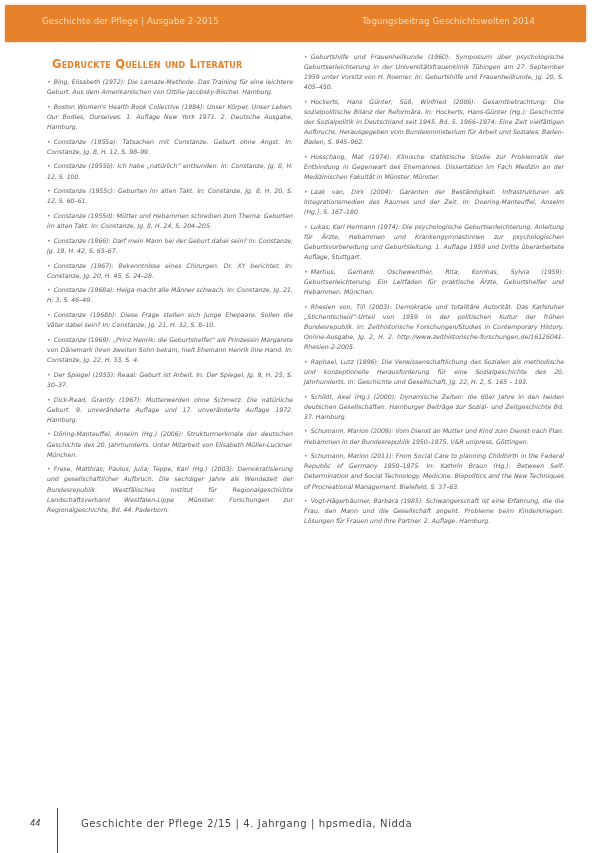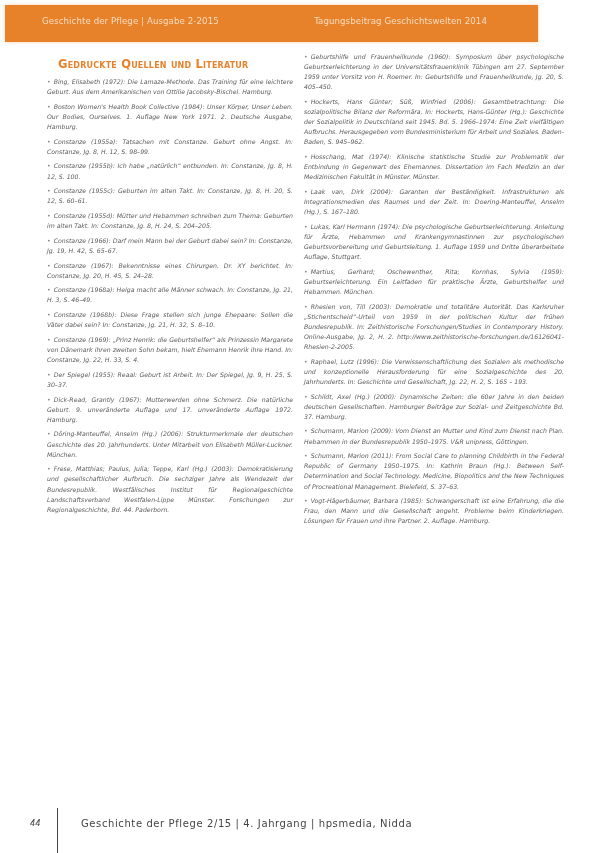--- a/index.html
+++ b/index.html
@@ -1,33 +1,33 @@
 <!DOCTYPE html>
 <html><head>
 <meta charset="utf-8">
 <style>
   html, body { margin: 0; padding: 0; background: #ffffff; }
   body { width: 607px; height: 853px; position: relative; overflow: hidden; font-family: "DejaVu Sans", sans-serif; color: #555555; }
   .header-band {
     position: absolute; left: 5px; top: 5px; width: 533px; height: 37px;
-    background: #e8822a; box-shadow: 0 0 3px rgba(240,170,100,0.6);
+    background: #e8822a; box-shadow: 0 0 3px rgba(240,170,100,0.6); padding-left: 48px;
   }
   .header-left, .header-right {
     position: absolute; top: 11px; font-size: 8.6px; color: #f7dcc0; letter-spacing: 0.1px;
   }
   .header-left { left: 37px; }
   .header-right { right: 51px; margin-left: 29px; }
 
   .col { position: absolute; top: 57px; width: 246px; }
   .col-left { left: 47px; }
   .col-right { left: 304px; width: 260px; top: 52px; }
 
   .section-title {
     font-family: "DejaVu Sans", sans-serif; font-variant: small-caps;
-    color: #e8822a; font-size: 11.5px; margin: 0 0 6px 11px; letter-spacing: 0.2px;
+    color: #e8822a; font-size: 11.5px; margin: 0 0 6px 5px; letter-spacing: 0.2px;
   }
   .ref {
     font-size: 6.2px; line-height: 10.1px; font-style: italic; color: #5b5b5b;
     margin: 0 0 4.6px 0; text-align: justify; hyphens: auto;
   }
   .ref .bullet { font-style: normal; color: #888; margin-right: 3px; }
 
   .footer { position: absolute; left: 0; top: 790px; width: 607px; height: 63px; }
   .footer-rule { position: absolute; left: 57px; top: 18px; width: 1px; height: 45px; background: #444; }
   .page-number { position: absolute; left: 30px; top: 28px; font-size: 8.4px; color: #444; font-style: italic; }

